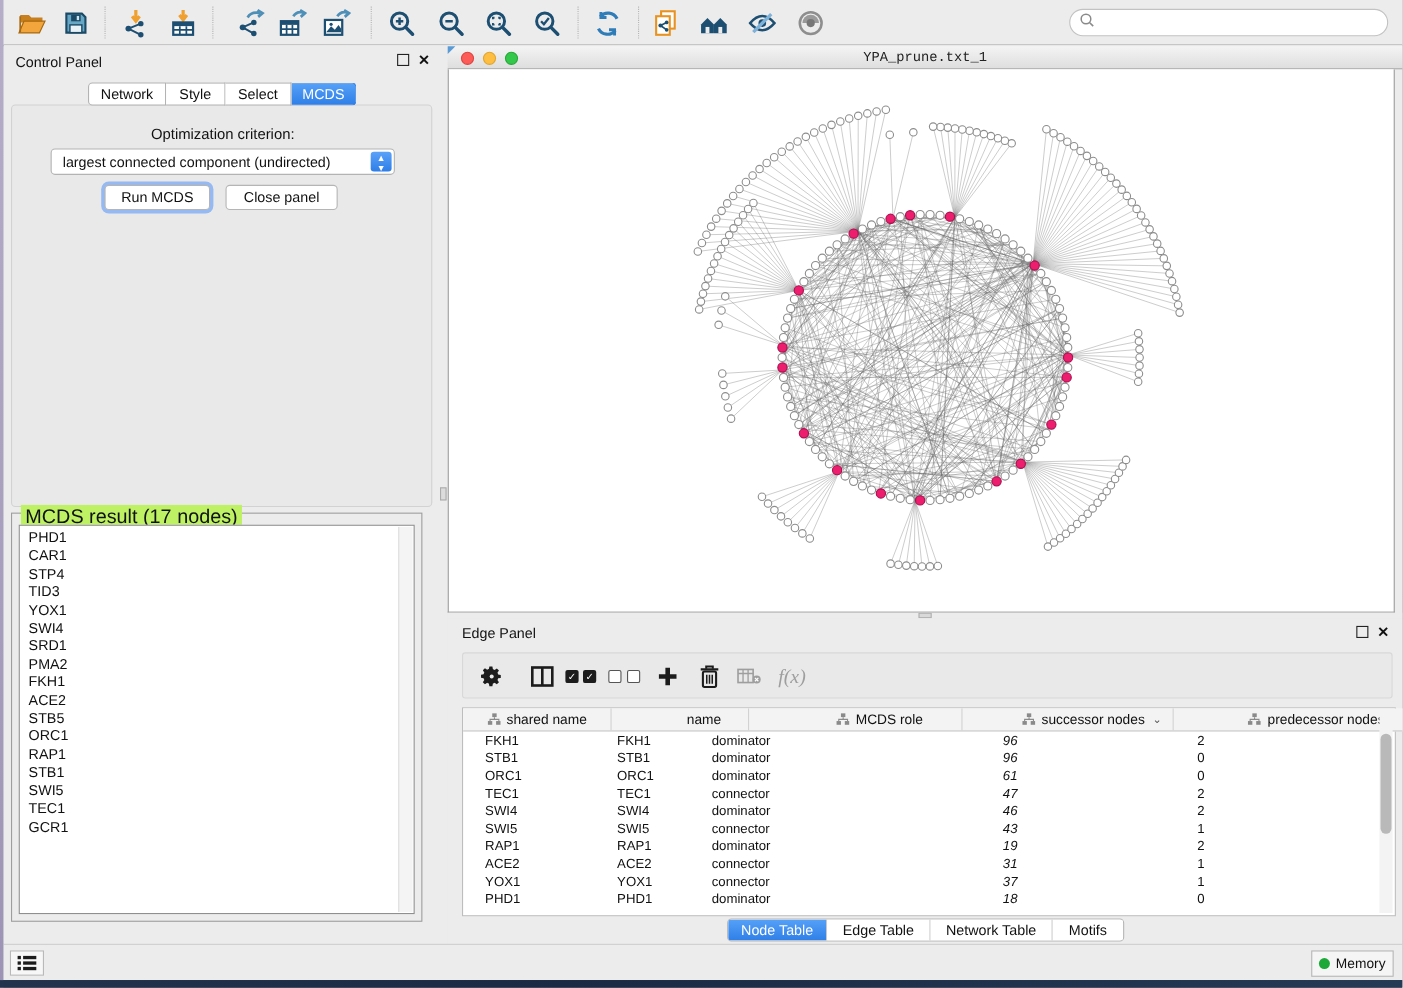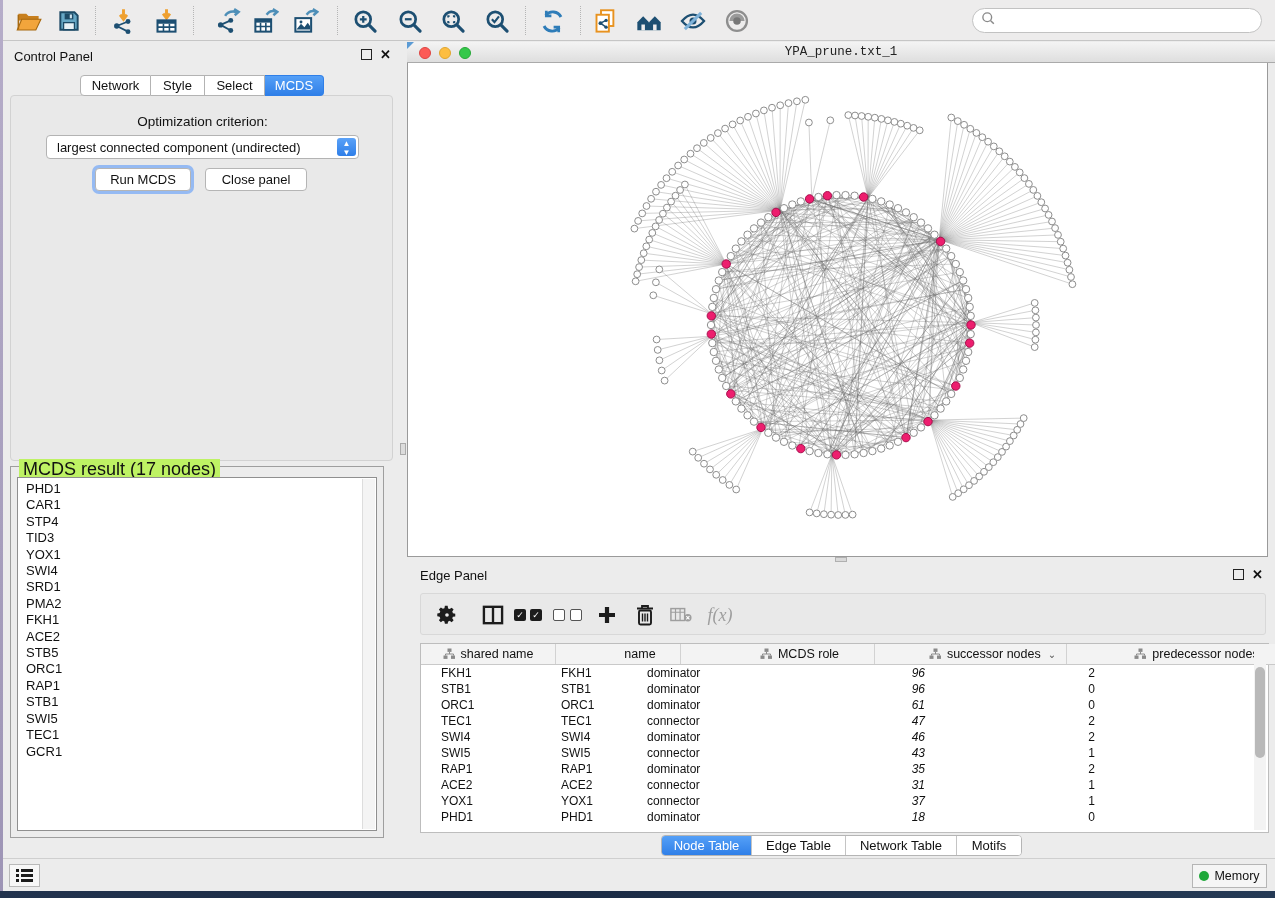--- a/index.html
+++ b/index.html
@@ -664,21 +664,21 @@
               <div class="tcell c0">SWI5</div>
               <div class="tcell c1">SWI5</div>
               <div class="tcell c2">connector</div>
               <div class="tcell c3">43</div>
               <div class="tcell c4">1</div>
             </div>
             <div class="trow">
               <div class="tcell c0">RAP1</div>
               <div class="tcell c1">RAP1</div>
               <div class="tcell c2">dominator</div>
-              <div class="tcell c3">35</div>
+              <div class="tcell c3">19</div>
               <div class="tcell c4">2</div>
             </div>
             <div class="trow">
               <div class="tcell c0">ACE2</div>
               <div class="tcell c1">ACE2</div>
               <div class="tcell c2">connector</div>
               <div class="tcell c3">31</div>
               <div class="tcell c4">1</div>
             </div>
             <div class="trow">

